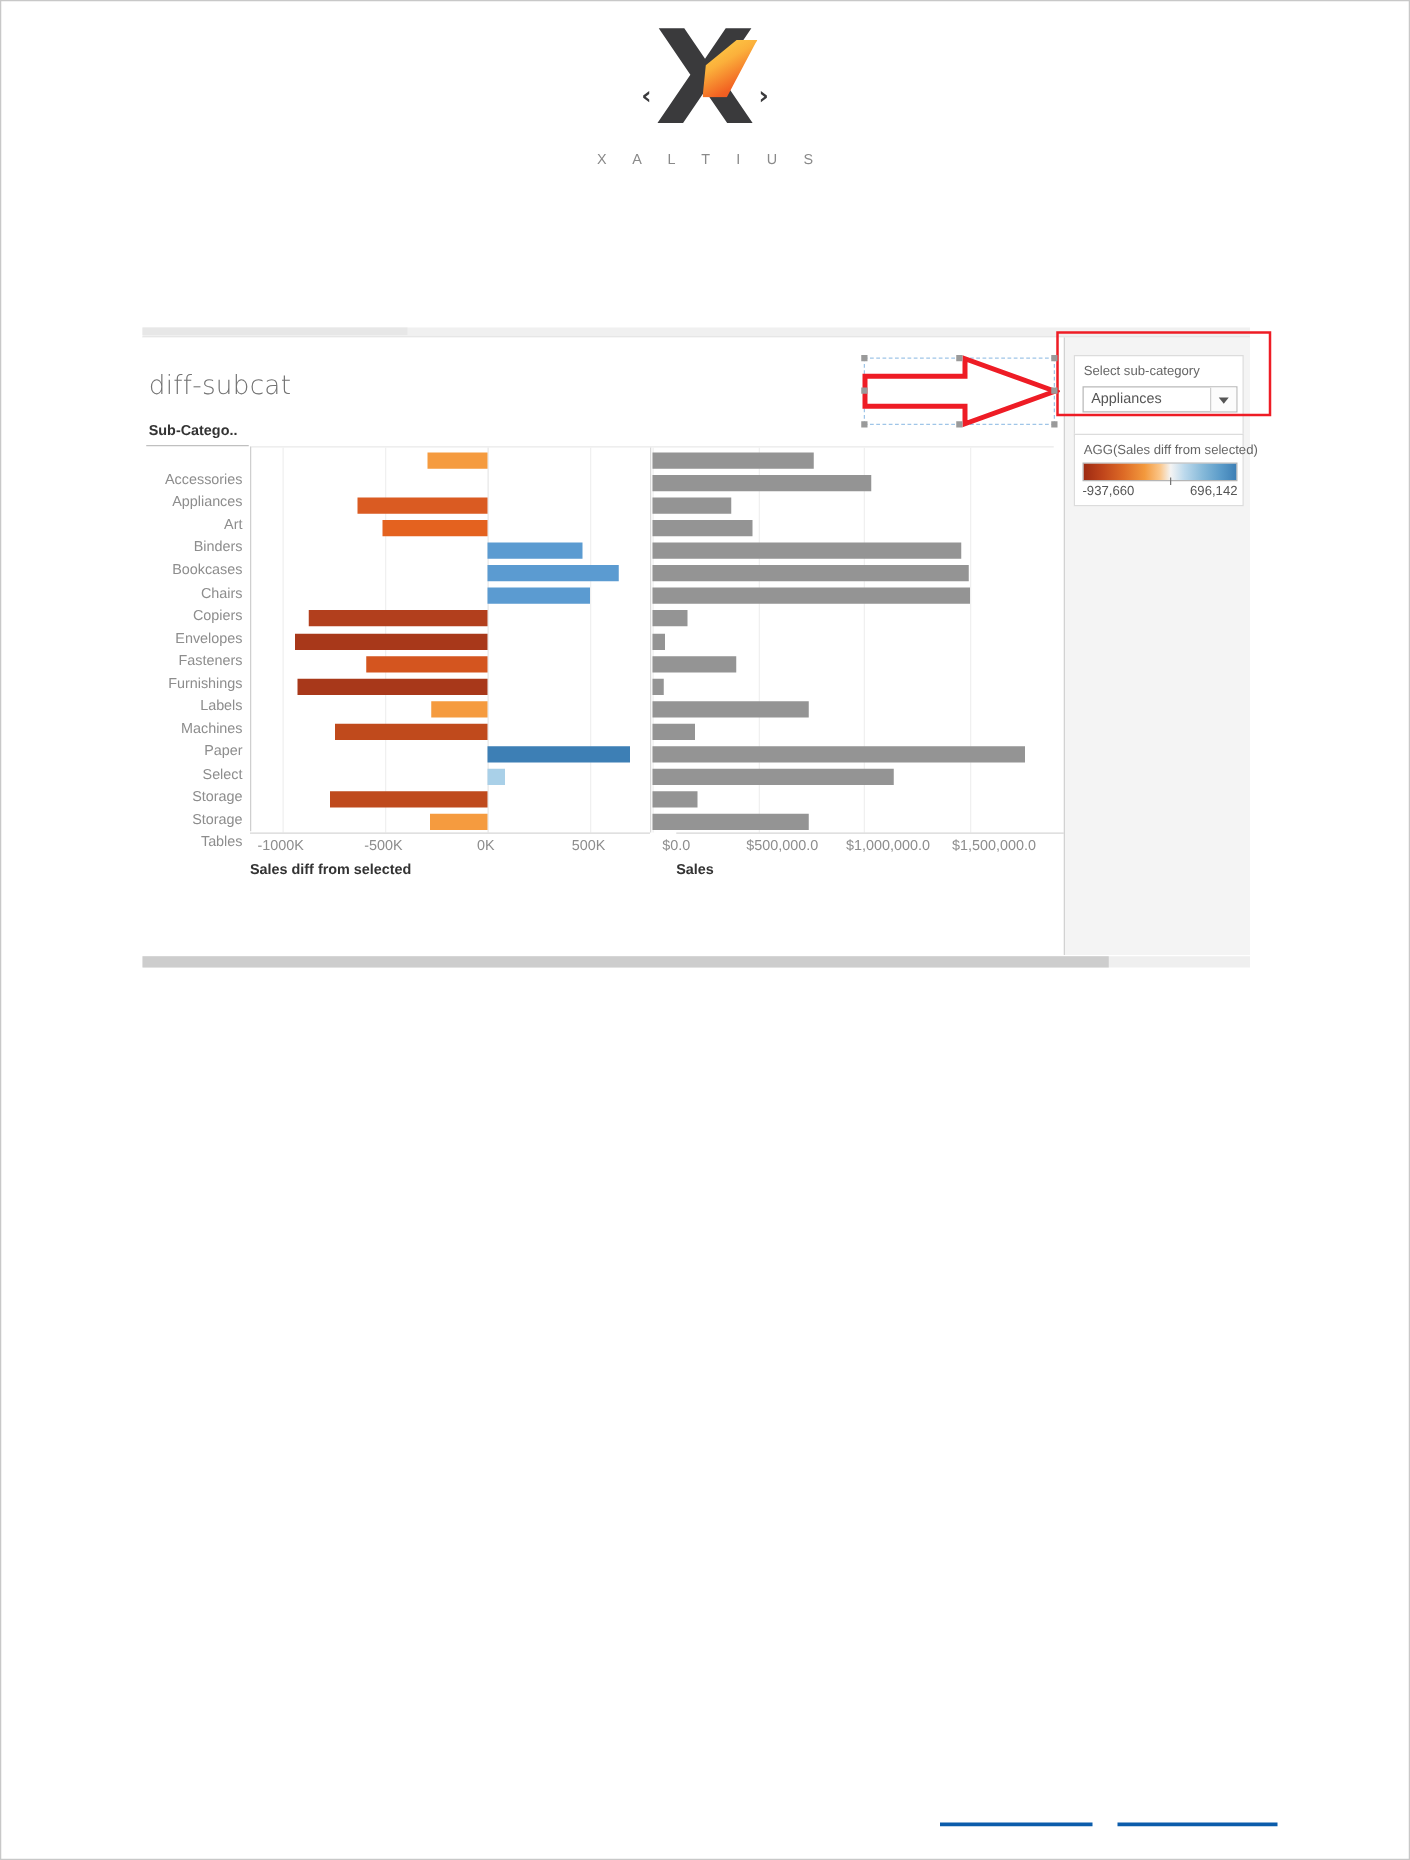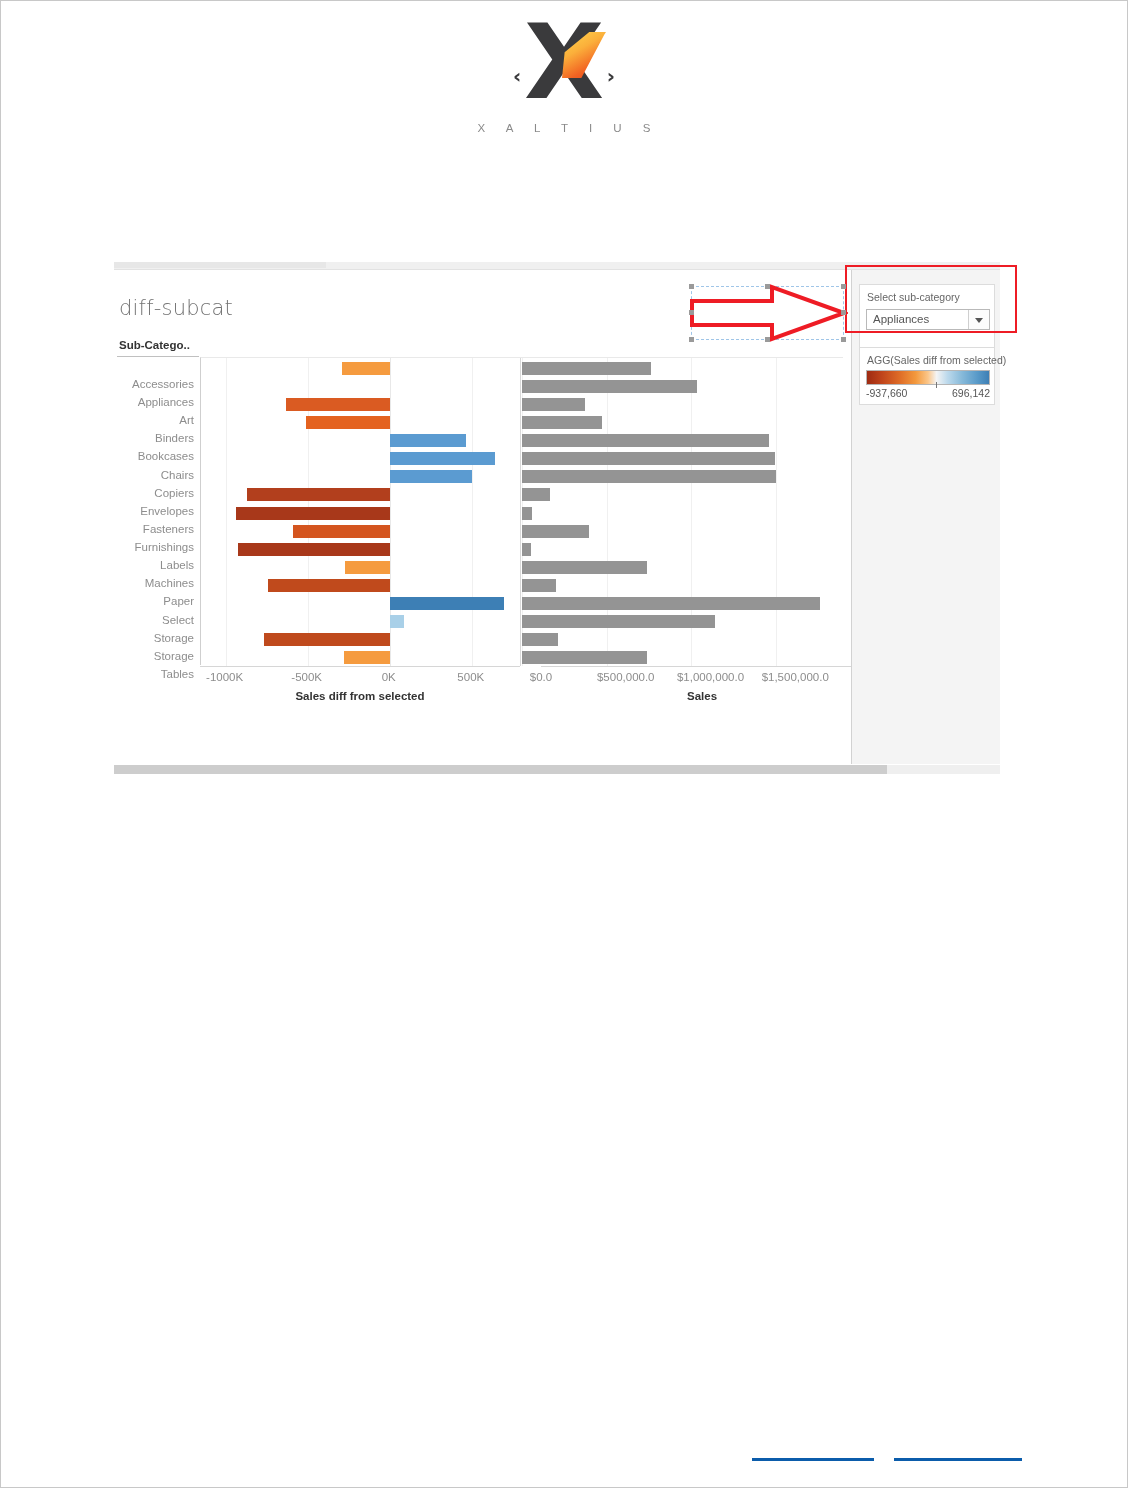--- a/index.html
+++ b/index.html
@@ -98,21 +98,21 @@
   
   .axis{position:absolute;top:396px;height:34px;}
   .axis.left{left:86px;width:320px;}
   .axis.right{left:427px;width:322px;}
   .axis-rule{position:absolute;left:0;top:0;width:100%;height:1px;background:#d6d6d6;}
   .tick{
     position:absolute;top:5px;font-size:11.5px;color:#8d8d8d;
     transform:translateX(-50%);white-space:nowrap;
   }
   .axis-title{
-    position:absolute;top:24px;width:100%;text-align:center;
+    position:absolute;top:24px;width:100%;
     font-size:11.5px;color:#333;font-weight:bold;
   }
 
   
   .pane{
     position:absolute;left:737px;top:8px;width:149px;height:494px;
     background:#f4f4f4;border-left:1px solid #d2d2d2;box-sizing:border-box;
   }
   .card{
     position:absolute;left:7px;background:#ffffff;border:1px solid #dcdcdc;

